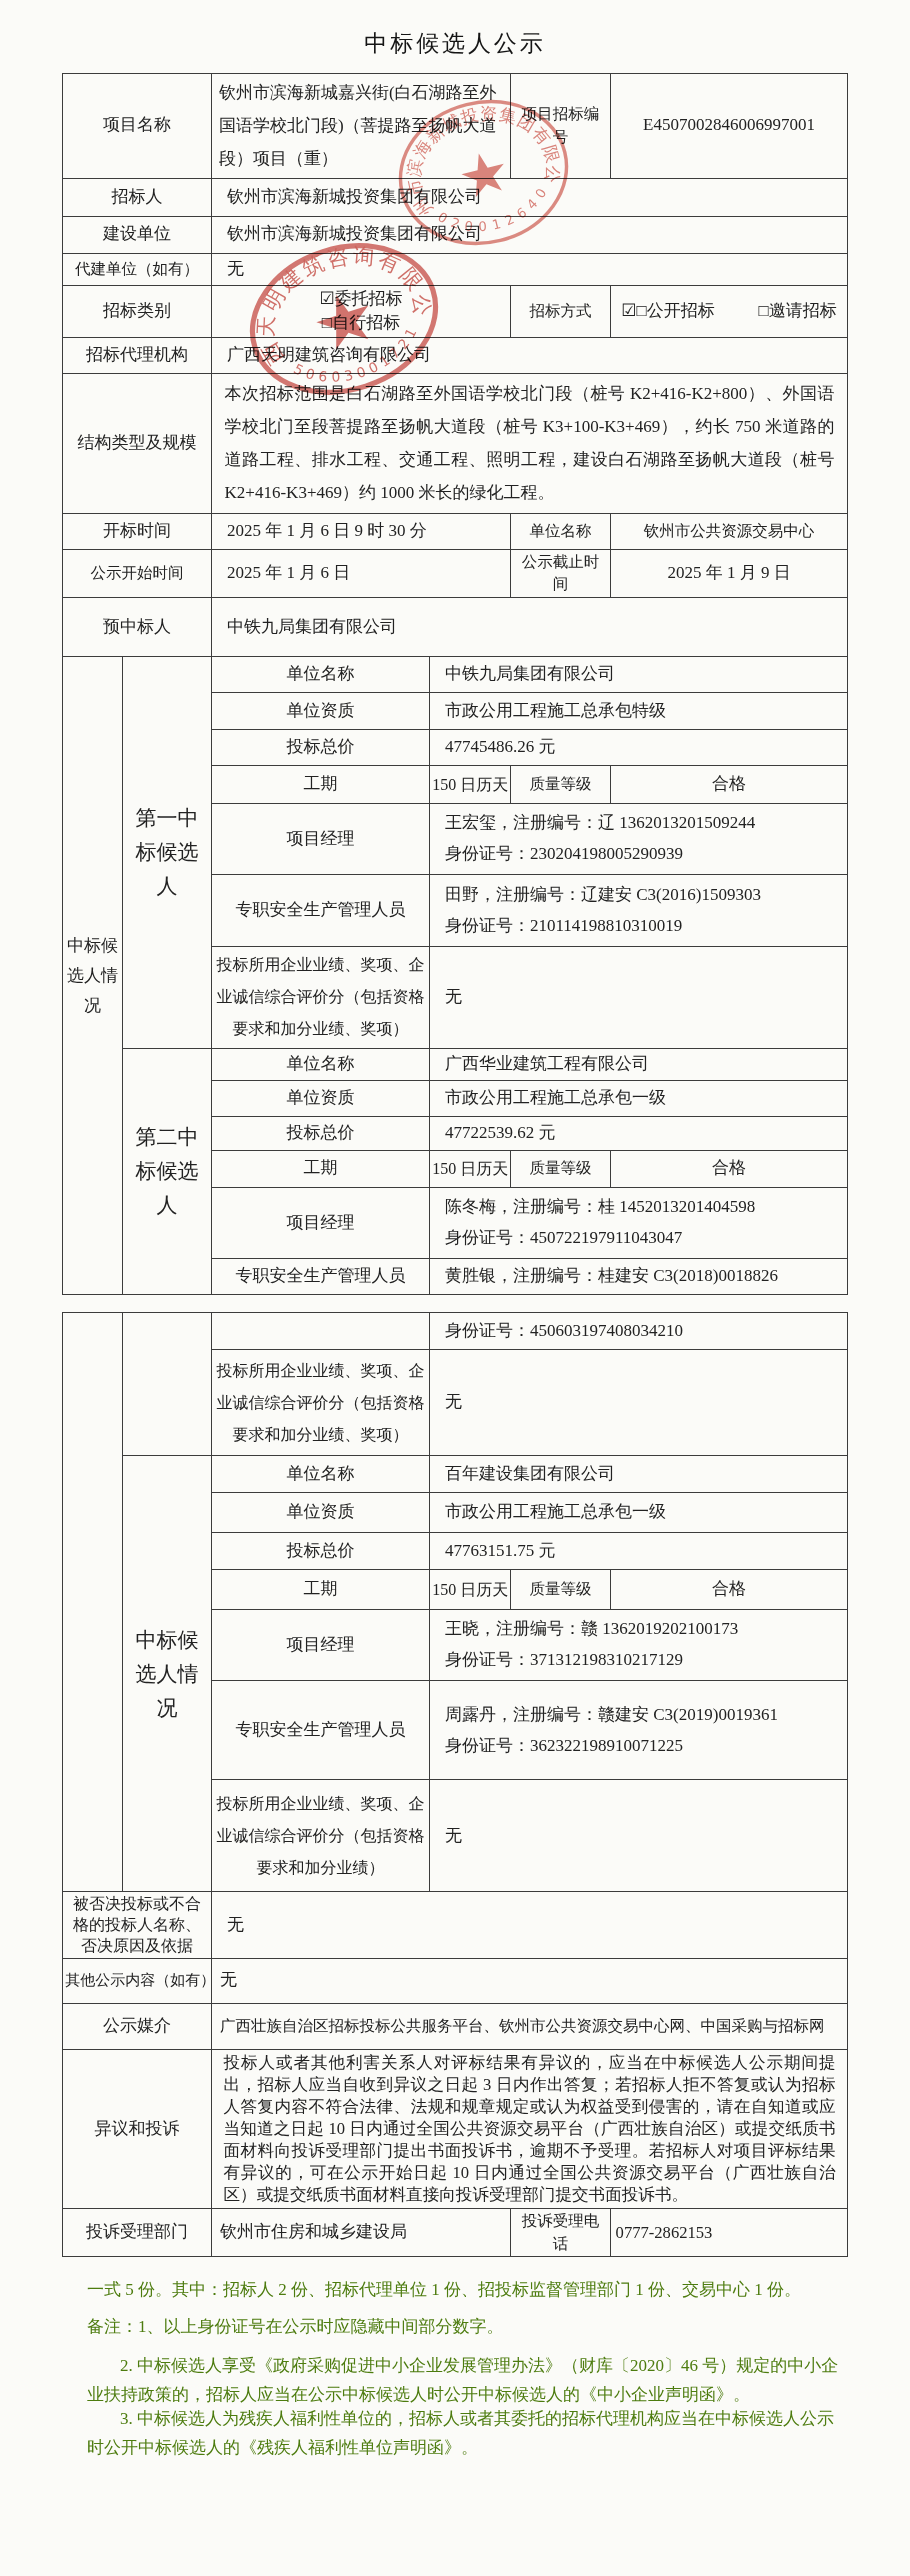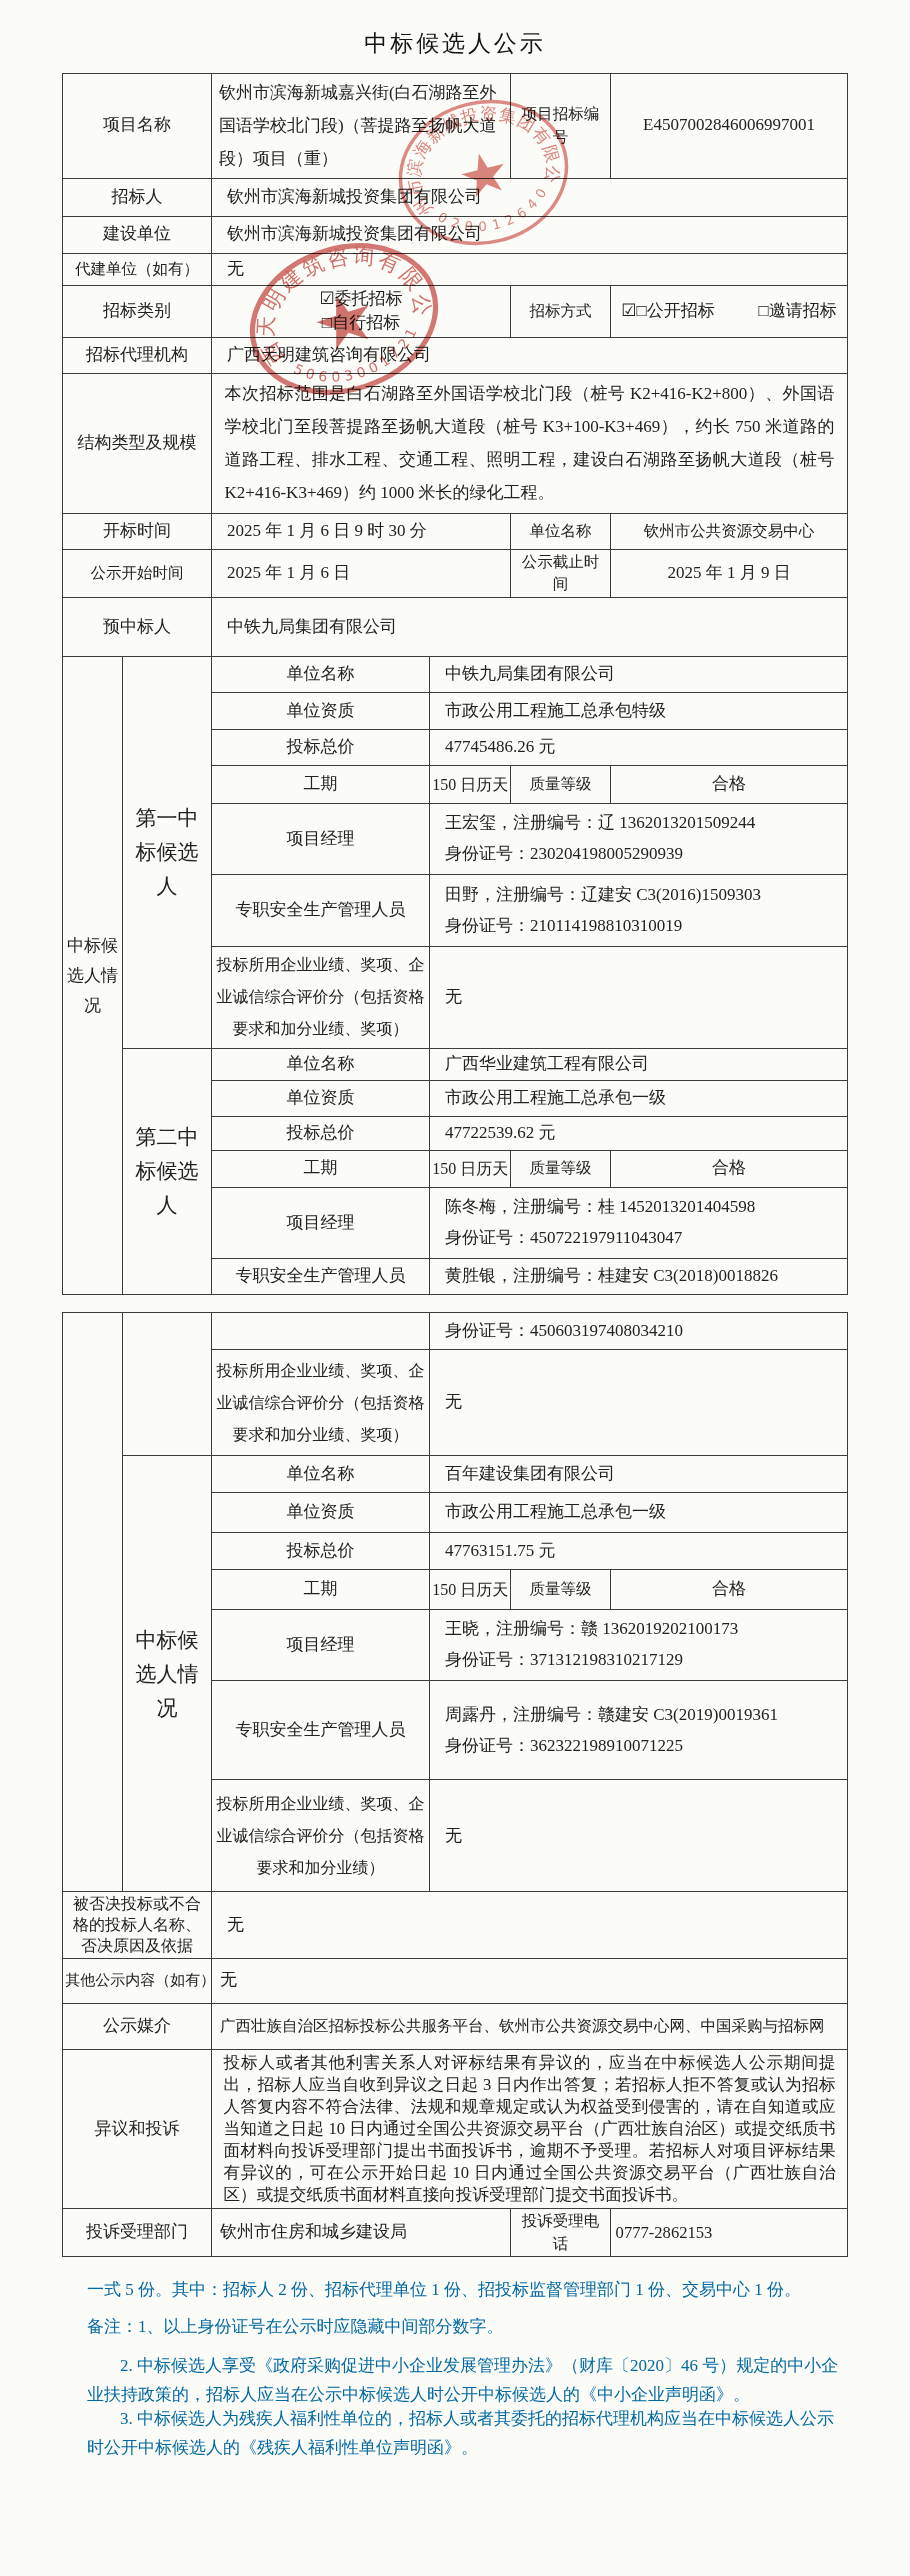--- a/index.html
+++ b/index.html
@@ -35,21 +35,21 @@
   td.obj{font-size:16.6px;line-height:22px;text-align:justify;padding:2.3px 11.5px;}
   td.media{font-size:15.5px;white-space:nowrap;padding-left:8px;}
   td.dur{font-size:16px;padding:1.1px 2.3px;white-space:nowrap;}
   td.phone{padding-left:4.6px;white-space:nowrap;font-size:16.6px;}
   .twoline div{margin:6.3px 0;}
   .opts{display:flex;justify-content:center;align-items:center;flex-direction:column;}
   .opts2{display:flex;justify-content:space-between;align-items:center;padding:0 5.7px;}
   .opts span,.opts2 span{white-space:nowrap;}
   .indent60{padding-left:34px;}
   .pname{padding:2.3px 5.7px 2.3px 6.9px;line-height:33px;}
-  .notes{position:absolute;left:87px;width:753px;font-size:17px;color:#0369a1;margin-top:40px;}
+  .notes{position:absolute;left:87px;width:753px;font-size:17px;color:#4d7c0f;margin-top:40px;}
   #note-copies{position:absolute;left:87px;top:2238px;width:753px;font-size:17px;}
   #note-1{position:absolute;left:87px;top:2275px;width:753px;font-size:17px;}
   #note-2{position:absolute;left:87px;top:2311px;width:753px;font-size:17px;line-height:29px;text-indent:33px;}
   #note-3{position:absolute;left:87px;top:2364px;width:753px;font-size:17px;line-height:29px;text-indent:33px;}
   .stamp{position:absolute;mix-blend-mode:multiply;opacity:.82;}
   #stamp1{left:363px;top:69px;}
   #stamp2{left:212px;top:210px;}
 </style>
 </head>
 <body>

